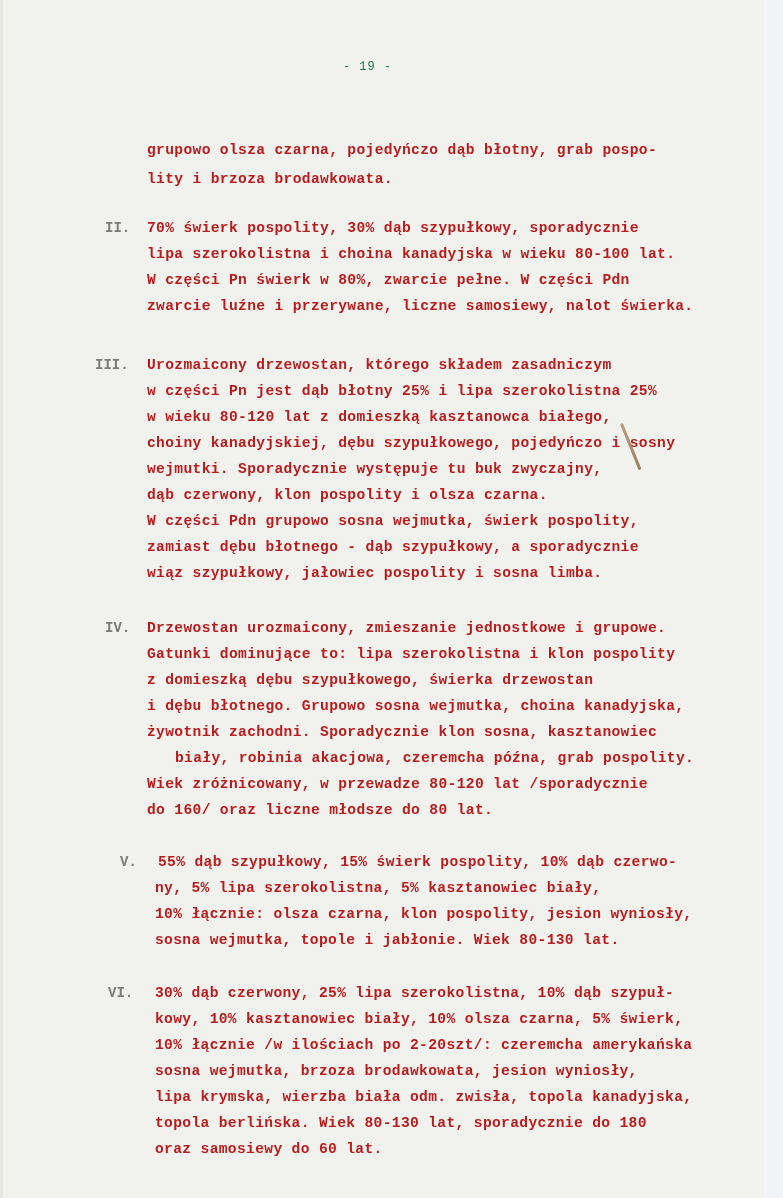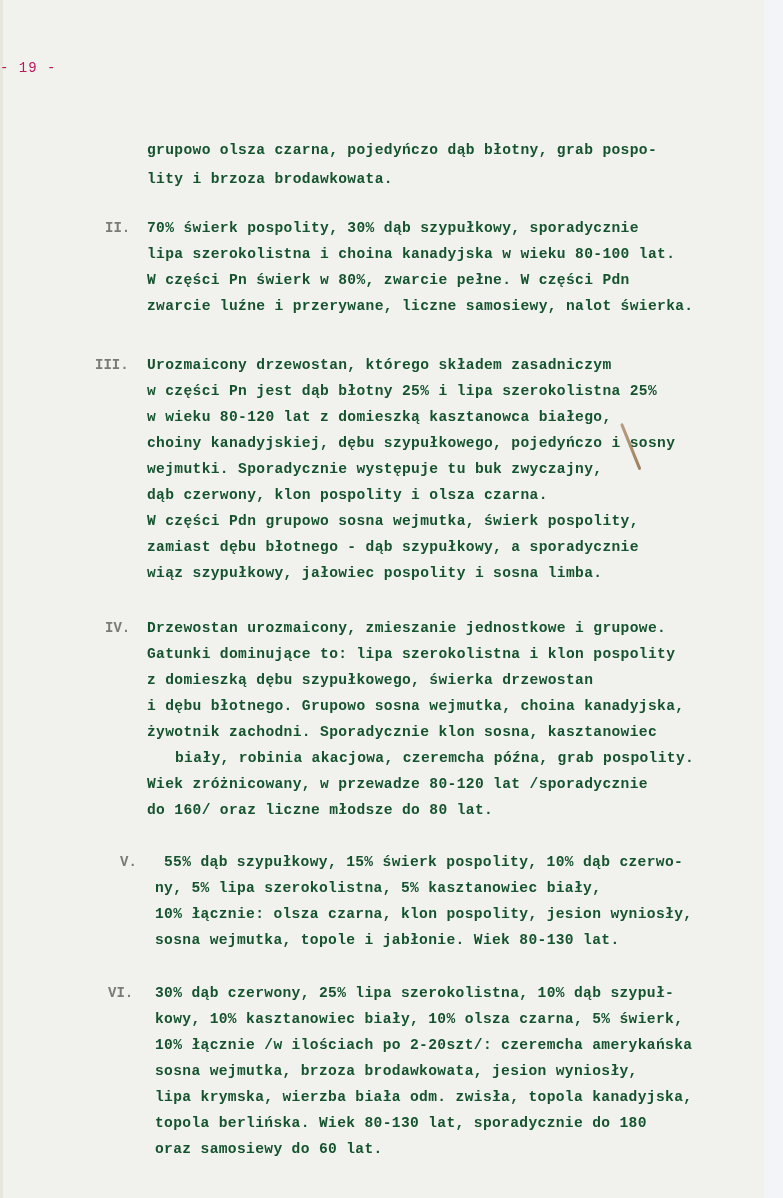--- a/index.html
+++ b/index.html
@@ -14,25 +14,25 @@
       background: #f1f1ee;
       border-left: 3px solid #e6e6df;
       box-sizing: border-box;
     }
     .right-strip {
       position: absolute; left: 764px; top: 0; width: 19px; height: 1198px;
       background: #f3f4f7;
     }
     .page-number {
       position: absolute; left: 0; width: 735px; top: 60px;
-      font-size: 14px; color: #be185d; letter-spacing: 1px;
+      text-align: center; font-size: 12px; color: #15803d; letter-spacing: 1px;
     }
     .line {
       position: absolute; white-space: pre;
-      font-size: 14.6px; color: #14532d; font-weight: bold;
+      font-size: 14.6px; color: #b91c1c; font-weight: bold;
       letter-spacing: 0.35px;
     }
     .num { position: absolute; white-space: pre; font-size: 14px; color: #7a7a76; font-weight: bold; }
     .fiber {
       position: absolute; left: 620px; top: 424px; width: 3px; height: 50px;
       background: linear-gradient(#b08f6a, #8e6c47);
       transform: rotate(-22deg); transform-origin: top left; border-radius: 2px; opacity: .85;
     }
   </style>
 </head>
@@ -67,21 +67,21 @@
 <div class="line" style="left:147px; top:620px;">Drzewostan urozmaicony, zmieszanie jednostkowe i grupowe.</div>
 <div class="line" style="left:147px; top:646px;">Gatunki dominujące to: lipa szerokolistna i klon pospolity</div>
 <div class="line" style="left:147px; top:672px;">z domieszką dębu szypułkowego, świerka drzewostan</div>
 <div class="line" style="left:147px; top:698px;">i dębu błotnego. Grupowo sosna wejmutka, choina kanadyjska,</div>
 <div class="line" style="left:147px; top:724px;">żywotnik zachodni. Sporadycznie klon sosna, kasztanowiec</div>
 <div class="line" style="left:147px; top:750px;margin-left:28px;">biały, robinia akacjowa, czeremcha późna, grab pospolity.</div>
 <div class="line" style="left:147px; top:776px;text-align:center;">Wiek zróżnicowany, w przewadze 80-120 lat /sporadycznie</div>
 <div class="line" style="left:147px; top:802px;">do 160/ oraz liczne młodsze do 80 lat.</div>
 
 <div class="num" style="left:120px; top:854px;">V.</div>
-<div class="line" style="left:164px; top:854px;">55% dąb szypułkowy, 15% świerk pospolity, 10% dąb czerwo-</div>
+<div class="line" style="left:158px; top:854px;">55% dąb szypułkowy, 15% świerk pospolity, 10% dąb czerwo-</div>
 <div class="line" style="left:155px; top:880px;">ny, 5% lipa szerokolistna, 5% kasztanowiec biały,</div>
 <div class="line" style="left:155px; top:906px;">10% łącznie: olsza czarna, klon pospolity, jesion wyniosły,</div>
 <div class="line" style="left:155px; top:932px;">sosna wejmutka, topole i jabłonie. Wiek 80-130 lat.</div>
 
 <div class="num" style="left:108px; top:985px;">VI.</div>
 <div class="line" style="left:155px; top:985px;">30% dąb czerwony, 25% lipa szerokolistna, 10% dąb szypuł-</div>
 <div class="line" style="left:155px; top:1011px;">kowy, 10% kasztanowiec biały, 10% olsza czarna, 5% świerk,</div>
 <div class="line" style="left:155px; top:1037px;">10% łącznie /w ilościach po 2-20szt/: czeremcha amerykańska</div>
 <div class="line" style="left:155px; top:1063px;">sosna wejmutka, brzoza brodawkowata, jesion wyniosły,</div>
 <div class="line" style="left:155px; top:1089px;">lipa krymska, wierzba biała odm. zwisła, topola kanadyjska,</div>

